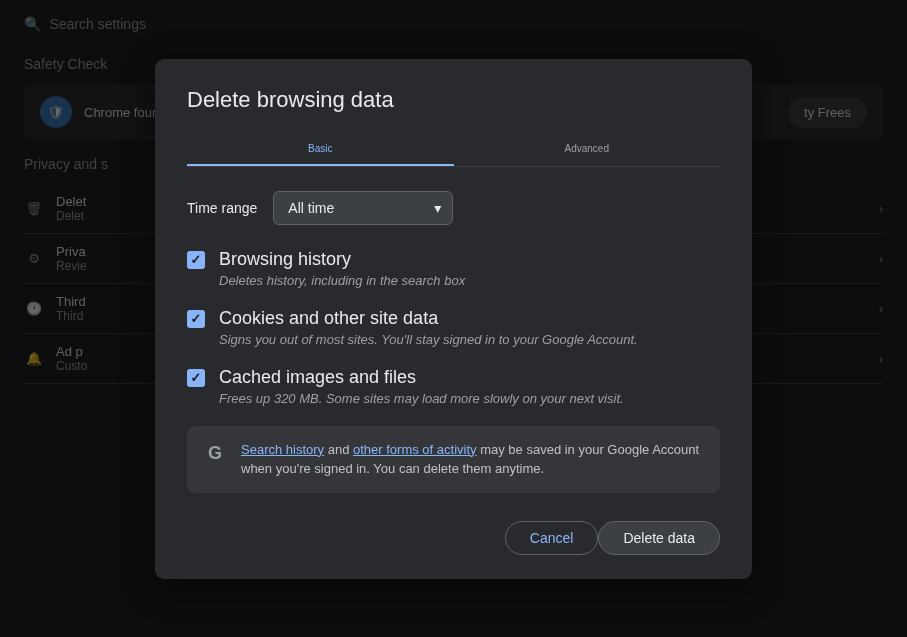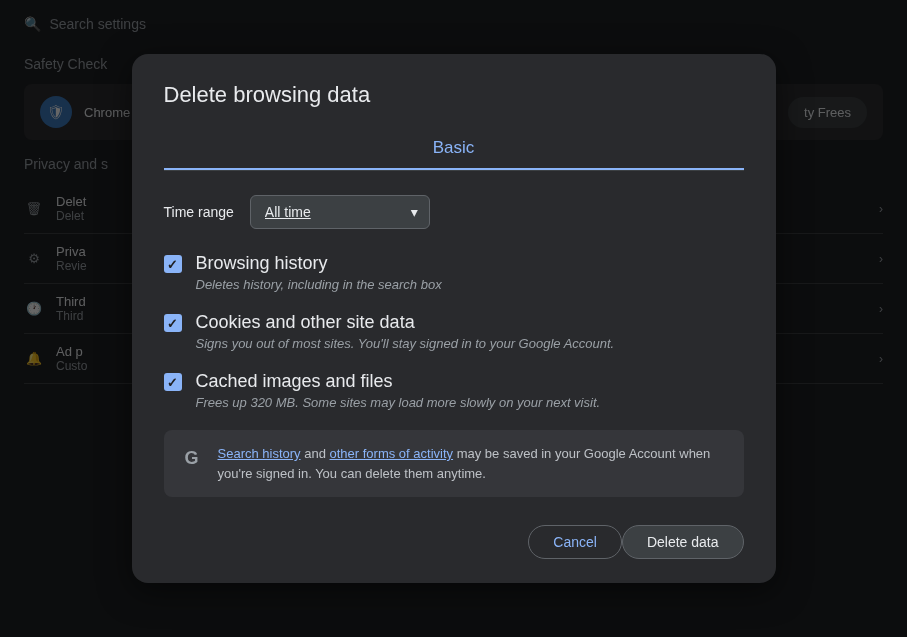--- a/index.html
+++ b/index.html
@@ -102,22 +102,22 @@
       inset: 0;
       background: rgba(0,0,0,0.6);
       display: flex;
       align-items: center;
       justify-content: center;
     }
 
     
     .dialog {
       background: #292a2d;
-      border-radius: 16px;
-      width: 644px;
+      border-radius: 9px;
+      width: 597px;
       min-height: 500px;
       padding: 28px 32px 24px;
       position: relative;
       box-shadow: 0 8px 32px rgba(0,0,0,0.5);
     }
 
     .dialog-title {
       font-size: 22px;
       font-weight: 400;
       color: #e8eaed;
@@ -128,21 +128,21 @@
     .tabs {
       display: flex;
       border-bottom: 1px solid #3c4043;
       margin-bottom: 24px;
     }
 
     .tab {
       flex: 1;
       text-align: center;
       padding: 10px 0;
-      font-size: 17px;
+      font-size: 10px;
       cursor: pointer;
       color: #9aa0a6;
       position: relative;
       border-bottom: 2px solid transparent;
     }
 
     .tab.active {
       color: #8ab4f8;
       border-bottom: 2px solid #8ab4f8;
       font-weight: 500;
@@ -166,21 +166,20 @@
       background: #3c4043;
       color: #e8eaed;
       border: 1px solid #5f6368;
       border-radius: 6px;
       padding: 8px 36px 8px 14px;
       font-size: 14px;
       appearance: none;
       cursor: pointer;
       min-width: 180px;
       position: relative;
-      text-decoration: underline;
     }
 
     .select-wrapper {
       position: relative;
       display: inline-block;
     }
 
     .select-wrapper::after {
       content: '▾';
       position: absolute;
@@ -378,20 +377,21 @@
   </div>
 </div>
 
 <div class="overlay">
   <div class="dialog">
 
     <h2 class="dialog-title">Delete browsing data</h2>
 
     <div class="tabs">
       <div class="tab active">Basic</div>
+      <div class="tab">Advanced</div>
     </div>
 
     <div class="time-range-row">
       <span class="time-range-label">Time range</span>
       <div class="select-wrapper">
         <select class="time-range-select">
           <option>All time</option>
           <option>Last hour</option>
           <option>Last 24 hours</option>
           <option>Last 7 days</option>

